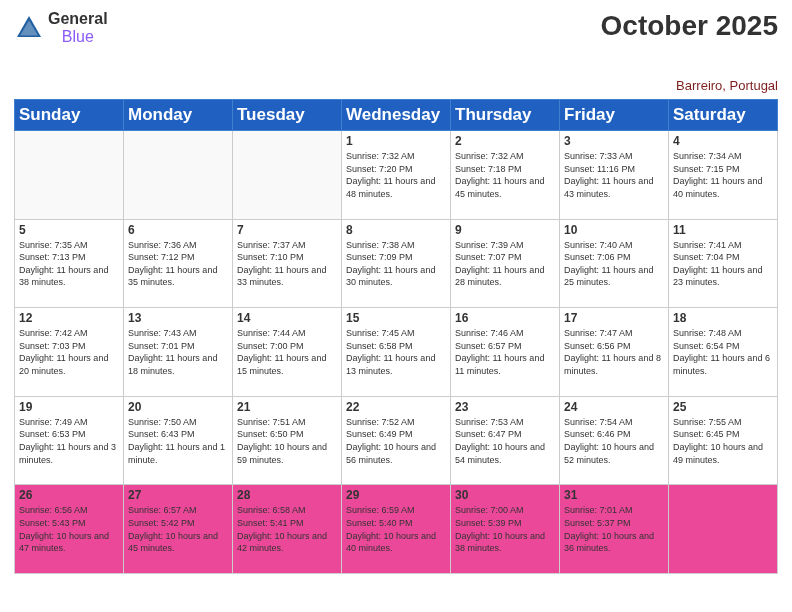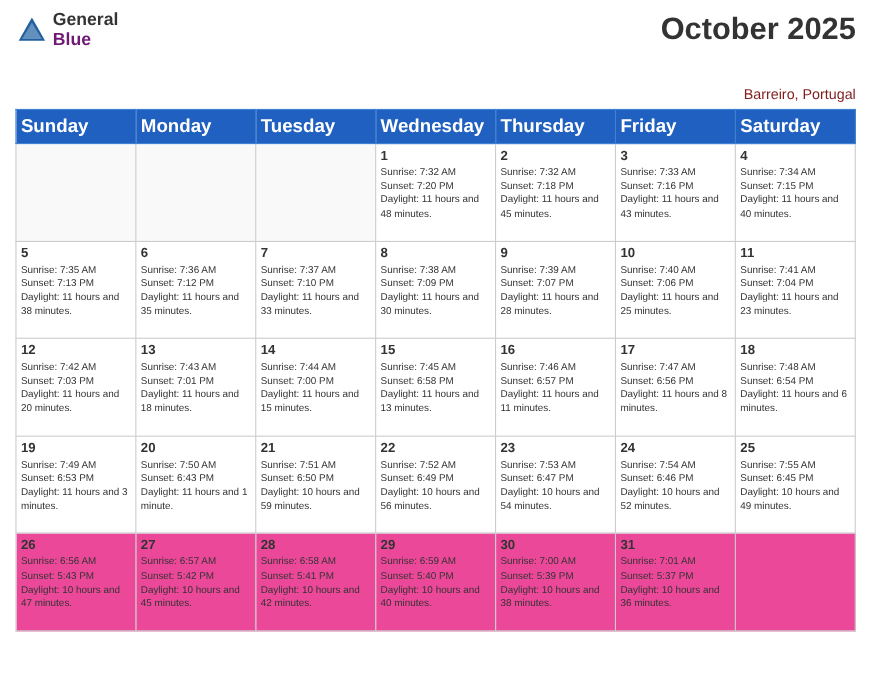--- a/index.html
+++ b/index.html
@@ -33,22 +33,23 @@
       flex-direction: column;
       line-height: 1.1;
     }
     .logo-general {
       font-size: 16px;
       font-weight: bold;
       color: #333;
     }
     .logo-blue {
       font-size: 16px;
-      font-weight: bold;
-      color: #701a75;
+      font-weight: normal;
+      color: #8b5cf6;
+      text-align: center;
     }
     .logo-icon {
       width: 30px;
       height: 30px;
     }
     .title-block {
       text-align: right;
     }
     .month-title {
       font-size: 28px;
@@ -151,21 +152,21 @@
           <td>
             <span class="day-number">2</span>
             <div class="cell-info">Sunrise: 7:32 AM
 Sunset: 7:18 PM
 Daylight: 11 hours
 and 45 minutes.</div>
           </td>
           <td>
             <span class="day-number">3</span>
             <div class="cell-info">Sunrise: 7:33 AM
-Sunset: 7:16 PM
+Sunset: 11:16 PM
 Daylight: 11 hours
 and 43 minutes.</div>
           </td>
           <td>
             <span class="day-number">4</span>
             <div class="cell-info">Sunrise: 7:34 AM
 Sunset: 7:15 PM
 Daylight: 11 hours
 and 40 minutes.</div>
           </td>

